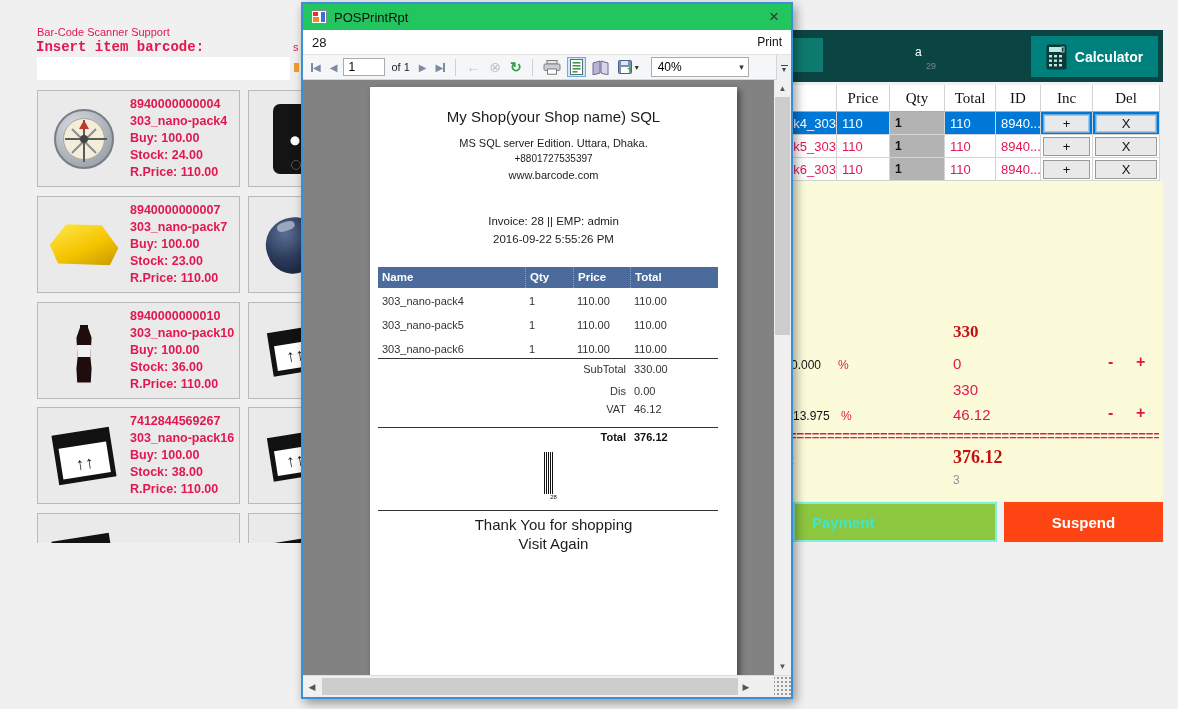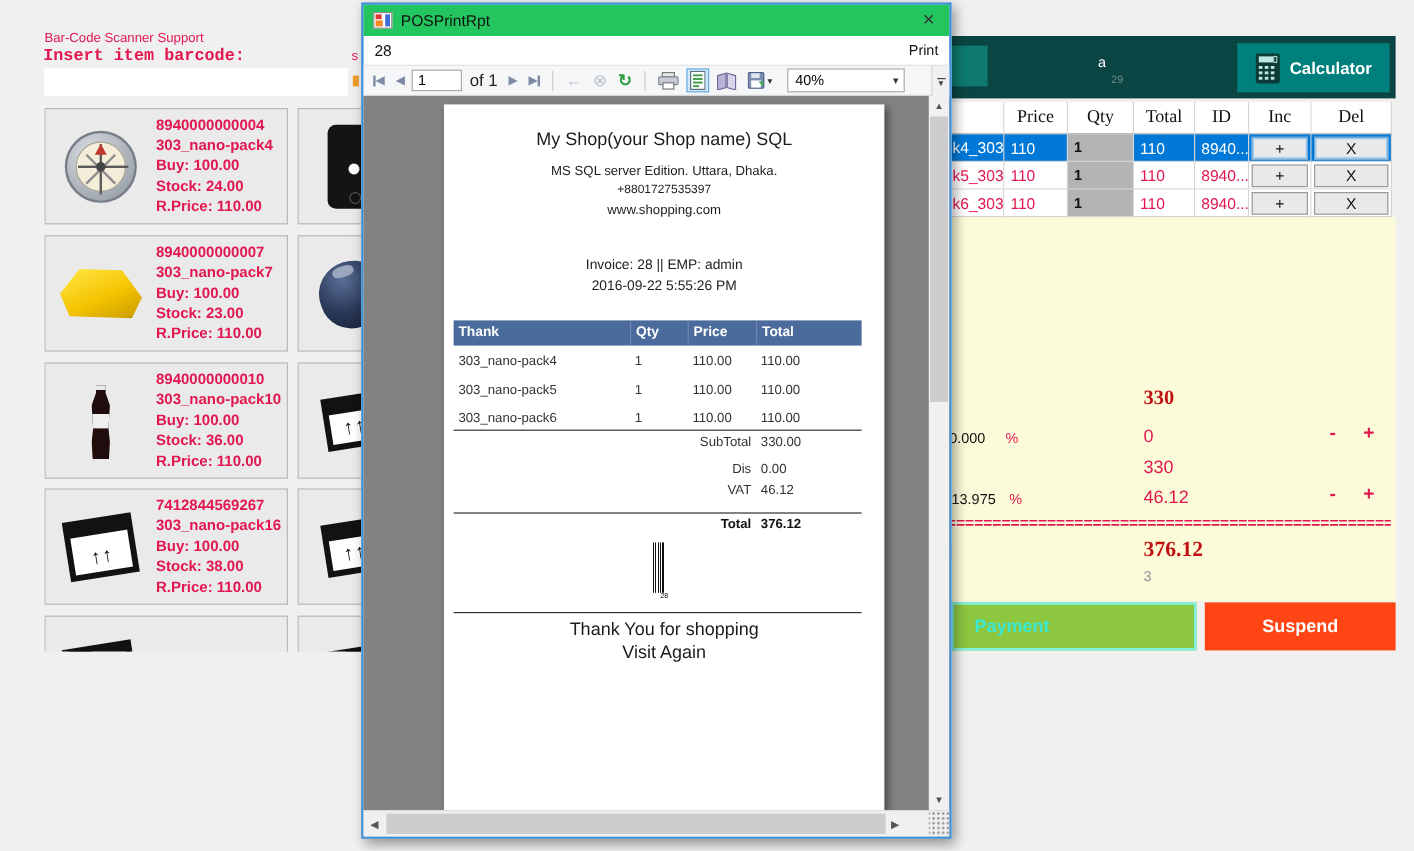--- a/index.html
+++ b/index.html
@@ -84,21 +84,21 @@
   .titlebar .ttl { font-size:13px; color:#111; margin-left:7px; flex:1; }
   .close-btn { width:34px; height:26px; border:none; background:transparent; font-size:17px; color:#333; cursor:pointer; line-height:26px; font-family:"Liberation Sans",sans-serif; }
   .inforow { height:24px; display:flex; align-items:center; justify-content:space-between; padding:0 9px; font-size:13px; color:#111; flex:none; }
   .inforow .print-lbl { font-size:12px; }
   .toolbar { height:26px; background:#f5f6f7; border-top:1px solid #e3e3e3; border-bottom:1px solid #d5d5d5; display:flex; align-items:center; padding-left:5px; gap:3px; flex:none; position:relative; }
   .tbtn { border:none; background:transparent; color:#7d8aa5; font-size:10px; cursor:pointer; padding:2px 3px; display:flex; align-items:center; font-family:"Liberation Sans",sans-serif; }
   .tbtn.disabled { color:#bfc3ca; cursor:default; }
   .tbtn .bar { display:inline-block; width:2px; height:9px; background:#7d8aa5; }
   .tsep { width:1px; height:17px; background:#d0d0d0; margin:0 4px; flex:none; }
   .page-input { width:42px; height:18px; border:1px solid #ababab; font-size:12px; padding:0 4px; font-family:"Liberation Sans",sans-serif; }
-  .of-lbl { font-size:14px; color:#222; margin:0 3px; }
+  .of-lbl { font-size:11px; color:#222; margin:0 3px; }
   .tbtn.refresh { color:#2f9e44; font-size:14px; font-weight:bold; }
   .tbtn.stop { font-size:14px; }
   .tbtn.back { font-size:14px; font-weight:bold; }
   .layout-btn { background:#cfe8ff; border:1px solid #66aee0; padding:1px 2px; }
   .zoom-combo { width:98px; height:20px; background:#fff; border:1px solid #ababab; display:flex; align-items:center; font-size:12px; padding-left:6px; margin-left:6px; cursor:pointer; }
   .zoom-combo .caret { margin-left:auto; padding-right:4px; font-size:9px; color:#333; }
   .tb-overflow { position:absolute; right:0; top:0; width:15px; height:26px; background:#eef0f1; border-left:1px solid #d5d5d5; font-size:8px; color:#444; display:flex; flex-direction:column; align-items:center; justify-content:center; cursor:pointer; line-height:4px; }
   .tb-overflow .ovbar { width:7px; height:1px; background:#444; margin-bottom:2px; }
 
   .viewport { flex:1; background:#828282; position:relative; overflow:hidden; }
@@ -423,27 +423,27 @@
         <span class="ovbar"></span>
         <span>▾</span>
       </div>
   </div>
 
   <div class="viewport">
     <div class="page">
       <div class="c shop-name">My Shop(your Shop name) SQL</div>
       <div class="c edition">MS SQL server Edition. Uttara, Dhaka.</div>
       <div class="c phone">+8801727535397</div>
-      <div class="c website">www.shopping.com</div>
+      <div class="c website">www.barcode.com</div>
       <div class="c invoice-line">Invoice: 28 || EMP: admin</div>
       <div class="c dt-line">2016-09-22 5:55:26 PM</div>
 
       <div class="rtable">
         <div class="rt-head">
-          <div>Thank</div>
+          <div>Name</div>
           <div>Qty</div>
           <div>Price</div>
           <div>Total</div>
         </div>
         <div class="rt-row">
           <div>303_nano-pack4</div>
             <div>1</div>
             <div>110.00</div>
             <div>110.00</div>
         </div>

